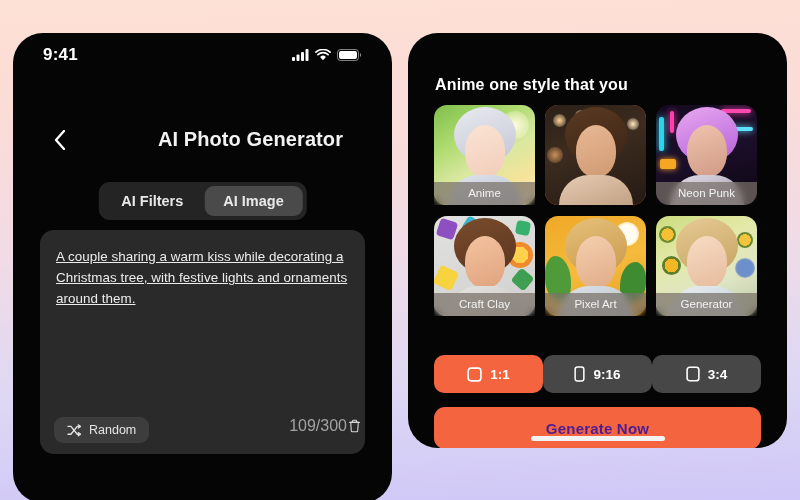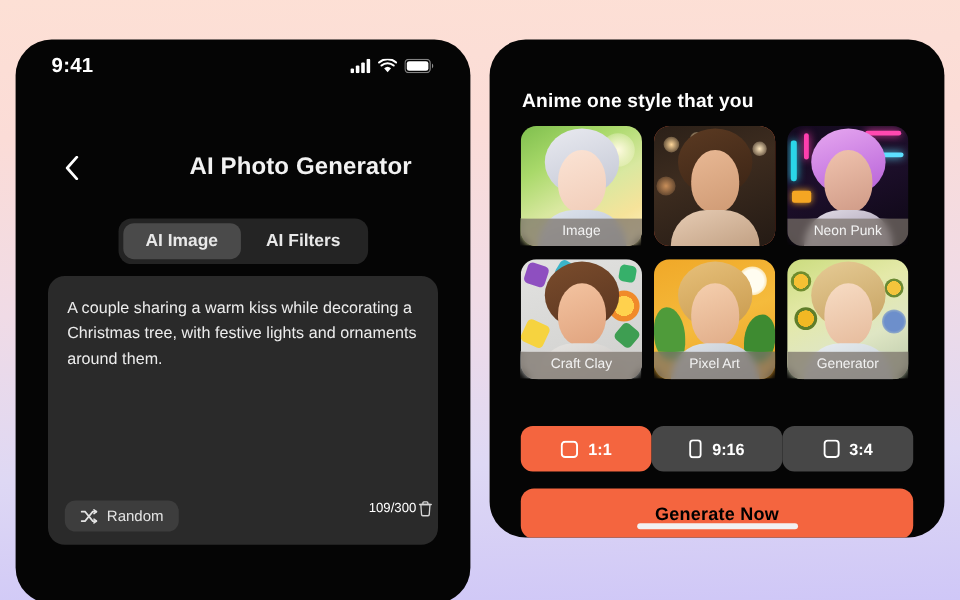--- a/index.html
+++ b/index.html
@@ -32,27 +32,27 @@
 
   
   .segmented{position:absolute;left:50%;transform:translateX(-50%);top:149px;
     background:#242424;border-radius:11px;padding:4px;display:flex;gap:2px;}
   .seg{padding:7px 19px;border-radius:9px;color:#e8e8e8;font-size:14.5px;font-weight:bold;cursor:pointer;white-space:nowrap;}
   .seg.active{background:#4a4a4a;}
 
   
   .prompt-card{position:absolute;left:27px;top:197px;width:325px;height:224px;
     background:#2a2a2a;border-radius:14px;box-sizing:border-box;padding:16px 16px 0 16px;}
-  .prompt-text{color:#ececec;font-size:13.4px;line-height:21px;letter-spacing:.05px;}
+  .prompt-text{color:#ececec;font-size:13.4px;line-height:21px;letter-spacing:.05px;text-decoration:underline;}
   .prompt-footer{position:absolute;left:14px;right:4px;bottom:11px;display:flex;
     align-items:flex-start;justify-content:space-between;}
   .random-btn{display:flex;align-items:center;gap:7px;background:#3d3d3d;
     border-radius:9px;padding:6px 13px;cursor:pointer;}
   .random-btn span{color:#e4e4e4;font-size:12.5px;}
-  .counter{display:flex;align-items:center;gap:1px;color:#ffffff;font-size:11px;}
+  .counter{display:flex;align-items:center;gap:1px;color:#a3a3a3;font-size:16px;}
 
   
   .pick-title{position:absolute;left:27px;top:43px;color:#fff;font-size:16px;font-weight:bold;letter-spacing:.15px;}
   .style-grid{position:absolute;left:26px;top:72px;width:327px;
     display:grid;grid-template-columns:repeat(3,101px);gap:11px 10px;}
   .tile{position:relative;width:101px;height:100px;border-radius:13px;overflow:hidden;cursor:pointer;
     box-sizing:border-box;}
   .tile.selected{outline:2px solid #f4653f;outline-offset:-2px;border-radius:13px;}
   .tile-art{position:absolute;inset:0;}
   .tile-label{position:absolute;left:0;right:0;bottom:0;height:23px;line-height:23px;
@@ -72,21 +72,21 @@
   .ratio-row{position:absolute;left:26px;top:322px;width:327px;display:flex;gap:0;}
   .ratio-btn{flex:1;height:38px;border-radius:10px;background:#474747;display:flex;
     align-items:center;justify-content:center;gap:8px;cursor:pointer;}
   .ratio-btn.active{background:#f4653f;}
   .ratio-btn span{color:#fff;font-size:13.5px;font-weight:bold;}
 
   
   .generate-btn{position:absolute;left:26px;top:374px;width:327px;height:42px;
     border-radius:11px;background:#f4653f;display:flex;align-items:center;
     justify-content:center;cursor:pointer;}
-  .generate-btn span{color:#000000;font-size:15px;font-weight:bold;letter-spacing:.2px;}
+  .generate-btn span{color:#4c1d95;font-size:15px;font-weight:bold;letter-spacing:.2px;}
 
   .home-indicator{position:absolute;left:50%;transform:translateX(-50%);bottom:7px;
     width:134px;height:5px;border-radius:3px;background:#f2f2f2;cursor:pointer;}
 </style>
 </head>
 <body>
 
 <div class="stage">
 
   <div class="phone" id="phone-left">
@@ -116,22 +116,22 @@
     <div class="navbar">
       <div class="back-btn">
         <svg width="12" height="20" viewBox="0 0 12 20">
           <path d="M10 1 L2 10 L10 19" stroke="#fff" stroke-width="2.3" fill="none" stroke-linecap="round" stroke-linejoin="round"></path>
         </svg>
       </div>
       <div class="nav-title">AI Photo Generator</div>
     </div>
 
     <div class="segmented">
+      <div class="seg">AI Filters</div>
       <div class="seg active">AI Image</div>
-      <div class="seg">AI Filters</div>
     </div>
 
     <div class="prompt-card">
       <div class="prompt-text">A couple sharing a warm kiss while decorating a Christmas tree, with festive lights and ornaments around them.</div>
       <div class="prompt-footer">
         <div class="random-btn">
           <svg width="15" height="13" viewBox="0 0 16 14">
             <path d="M1 2.6 h3.1 L11 11 h3.2" stroke="#e4e4e4" stroke-width="1.5" fill="none" stroke-linecap="round"></path>
             <path d="M1 11 h3.1 L11 2.6 h3.2" stroke="#e4e4e4" stroke-width="1.5" fill="none" stroke-linecap="round"></path>
             <path d="M12.1 0.9 l2.3 1.7 l-2.3 1.7" stroke="#e4e4e4" stroke-width="1.4" fill="none" stroke-linecap="round" stroke-linejoin="round"></path>
@@ -156,21 +156,21 @@
 
     <div class="style-grid">
 
       <div class="tile">
         <div class="tile-art" style="background:linear-gradient(150deg,#7fbf4e 0%,#a9d96a 28%,#d9e8a0 55%,#f6e39a 78%,#fff3c4 100%);">
           <div class="dot" style="right:6px;top:6px;width:28px;height:28px;background:radial-gradient(circle,#fffbe0,rgba(255,251,224,0));"></div>
           <div class="hair" style="background:linear-gradient(160deg,#e9eaf0,#c2c6d4);"></div>
           <div class="face" style="background:linear-gradient(160deg,#fbe3d4,#f1cdb9);"></div>
           <div class="body" style="background:linear-gradient(160deg,#dfe5ee,#b9c2d2);"></div>
         </div>
-        <div class="tile-label">Image</div>
+        <div class="tile-label">Anime</div>
       </div>
 
       <div class="tile selected">
         <div class="tile-art" style="background:linear-gradient(160deg,#2b2018 0%,#3d2c1f 40%,#241a14 100%);">
           <div class="dot" style="left:8px;top:9px;width:13px;height:13px;background:radial-gradient(circle,#ffd79a,rgba(255,215,154,0));"></div>
           <div class="dot" style="left:30px;top:5px;width:11px;height:11px;background:radial-gradient(circle,#ffe2b0,rgba(255,226,176,0));"></div>
           <div class="dot" style="left:58px;top:8px;width:14px;height:14px;background:radial-gradient(circle,#ffdca0,rgba(255,220,160,0));"></div>
           <div class="dot" style="left:82px;top:13px;width:12px;height:12px;background:radial-gradient(circle,#ffe8c0,rgba(255,232,192,0));"></div>
           <div class="dot" style="left:2px;top:42px;width:16px;height:16px;background:radial-gradient(circle,#c98f5a,rgba(201,143,90,0));"></div>
           <div class="hair" style="background:linear-gradient(160deg,#5b3a22,#3b2415);"></div>

